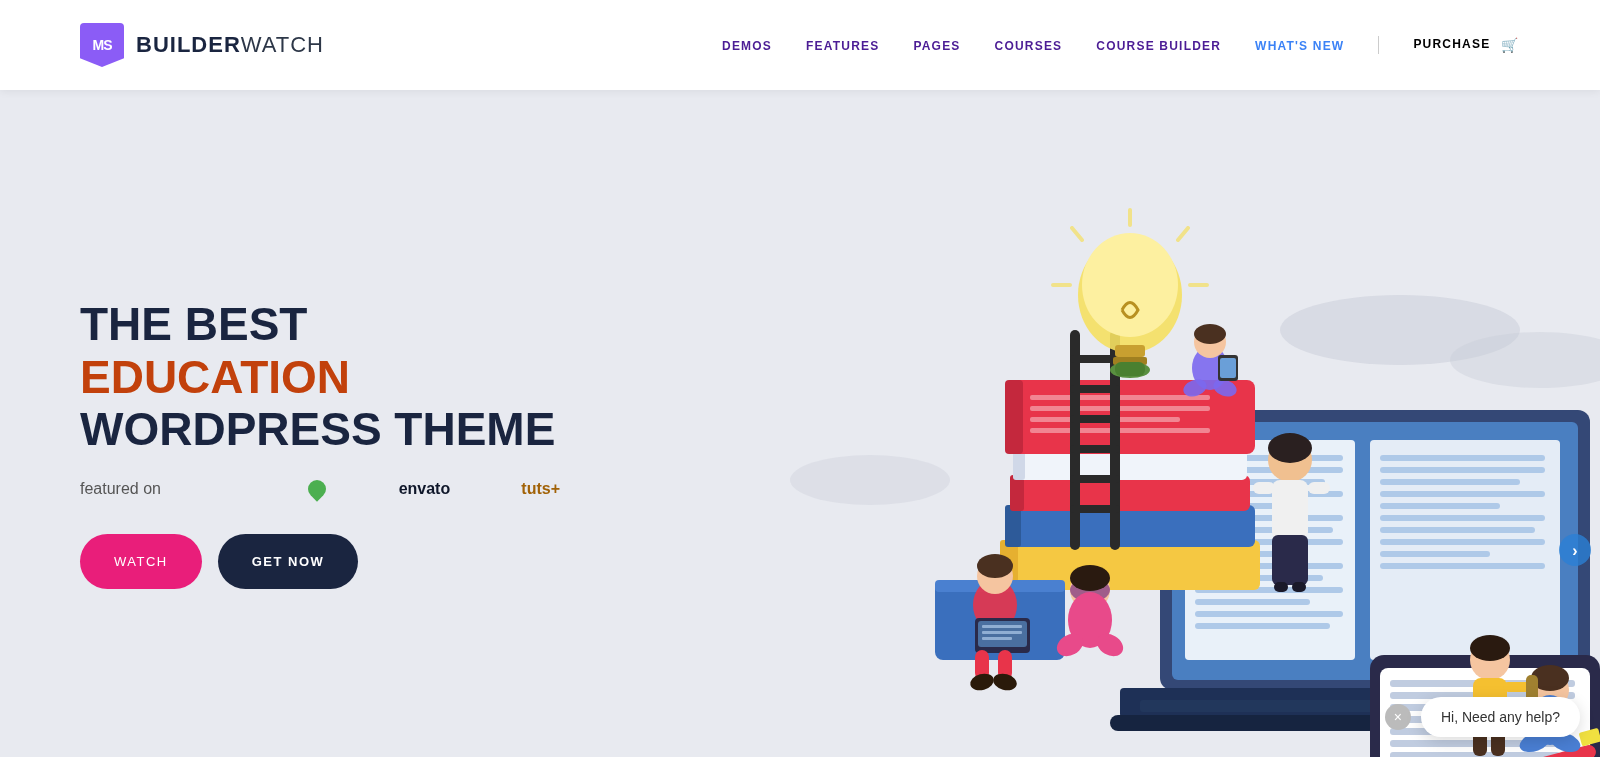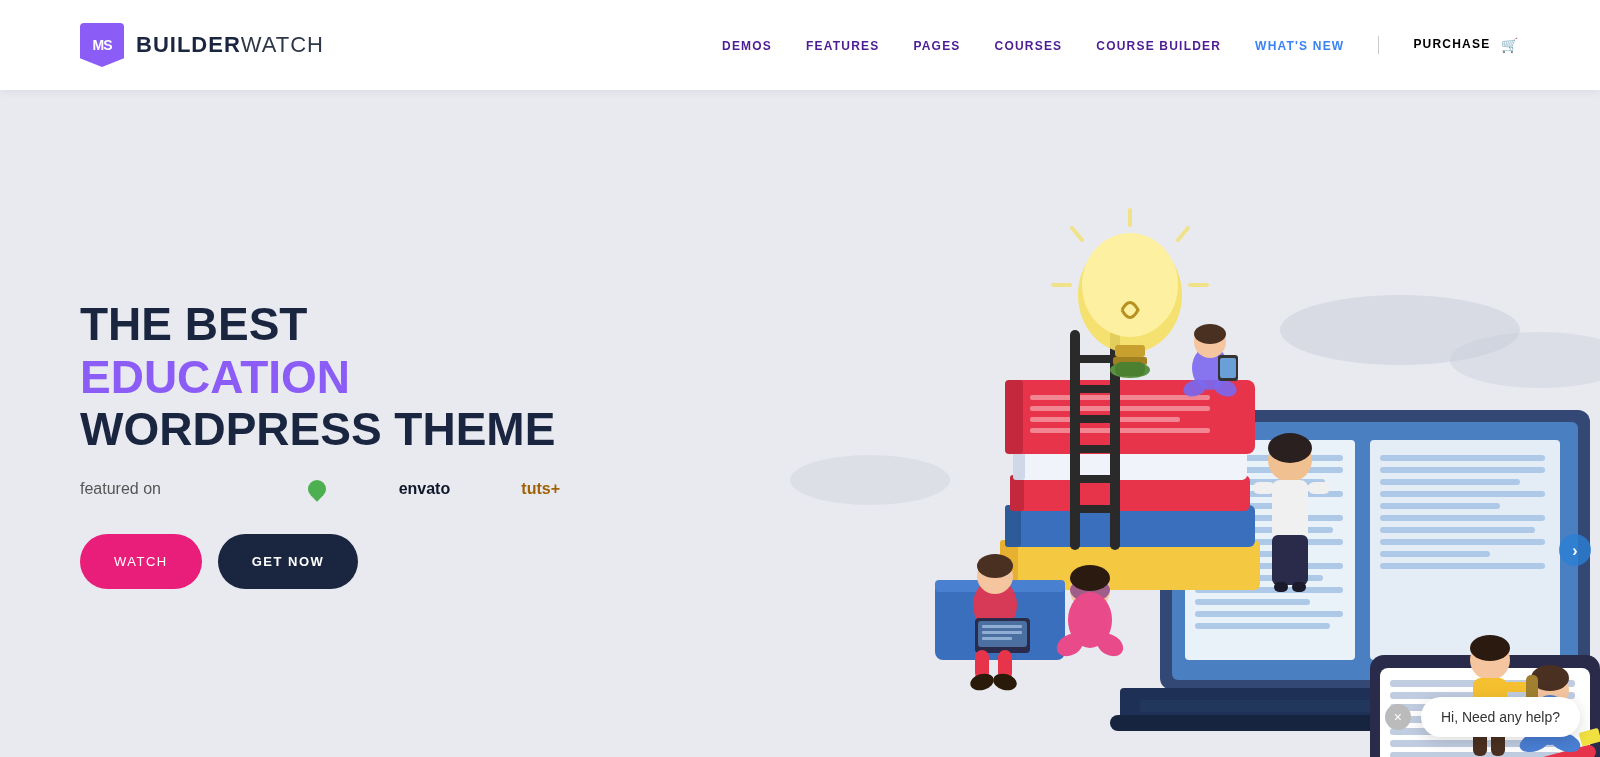--- a/index.html
+++ b/index.html
@@ -100,21 +100,21 @@
     }
     .hero-title {
       font-size: 46px;
       font-weight: 900;
       line-height: 1.15;
       color: #1a2540;
       text-transform: uppercase;
       margin-bottom: 24px;
     }
     .hero-title .highlight {
-      color: #8b5cf6;
+      color: #c2410c;
       text-align: right;
     }
     .featured-line {
       display: flex;
       align-items: center;
       gap: 6px;
       font-size: 16px;
       color: #555;
       margin-bottom: 36px;
       justify-content: space-between;

